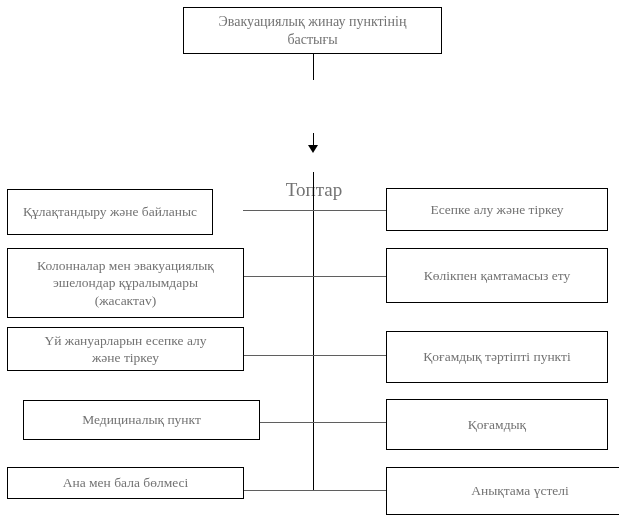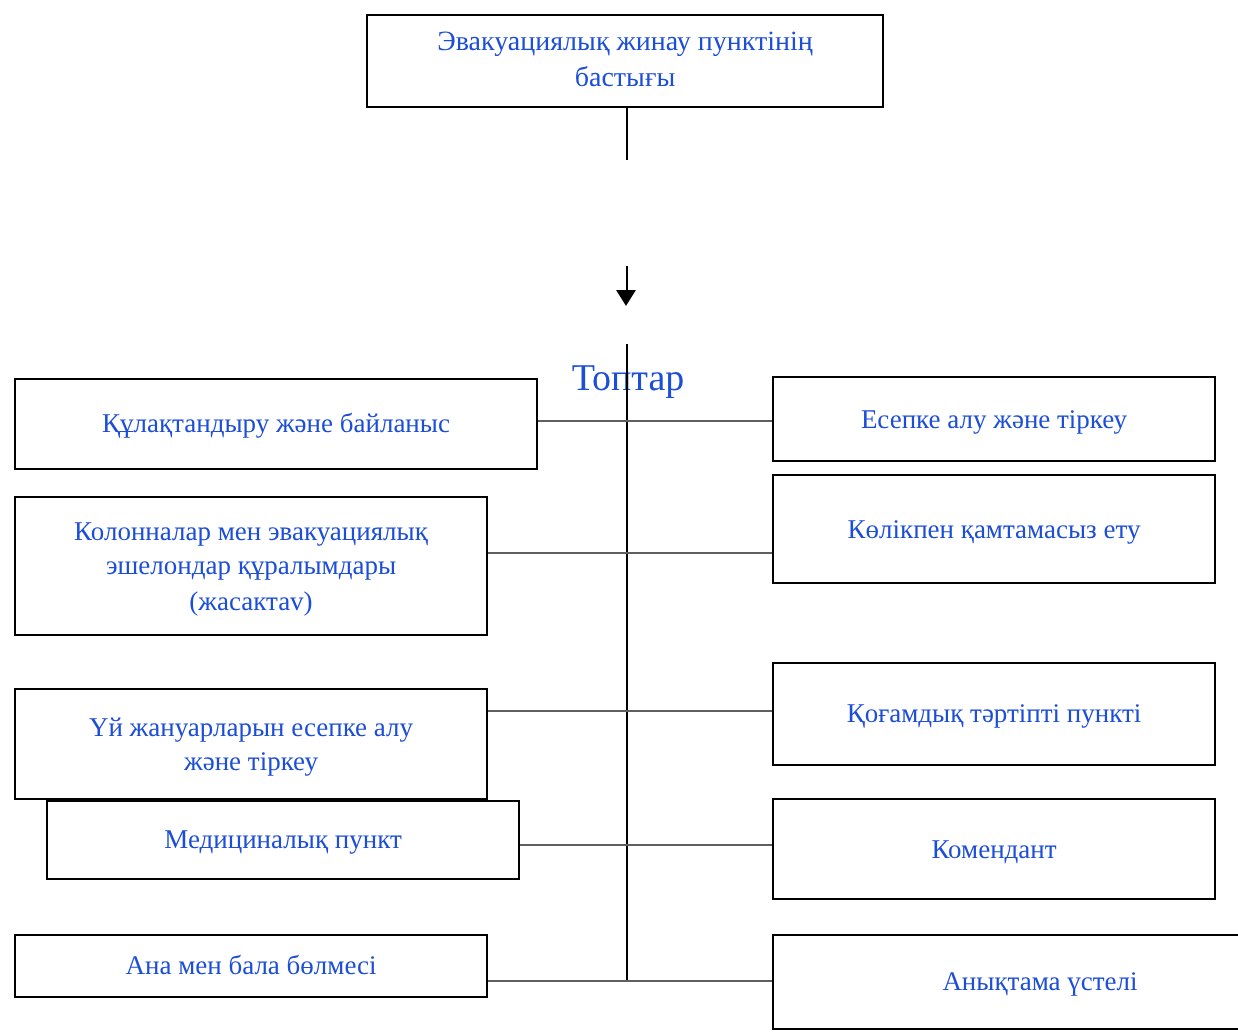--- a/index.html
+++ b/index.html
@@ -2,21 +2,21 @@
 <html><head>
 <meta charset="utf-8">
 <style>
   html, body { margin: 0; padding: 0; background: #ffffff; }
   .canvas {
     position: relative;
     width: 619px;
     height: 517px;
     background: #ffffff;
     font-family: "Liberation Serif", "DejaVu Serif", serif;
-    color: #1d4ed8;
+    color: #737373;
     overflow: hidden;
   }
   .box {
     position: absolute;
     box-sizing: border-box;
     border: 1px solid #000000;
     background: #ffffff;
     display: flex;
     align-items: center;
     justify-content: center;
@@ -60,28 +60,28 @@
   <div class="flow-label" style="left:283px; top:153px; width:62px;">Топтар</div>
 
   <div class="vline" style="left:313px; top:172px; width:1px; height:319px;"></div>
 
   <div class="hline gray" style="left:243px; top:210px; width:144px; height:1px;"></div>
   <div class="hline gray" style="left:243px; top:276px; width:144px; height:1px;"></div>
   <div class="hline gray" style="left:243px; top:355px; width:144px; height:1px;"></div>
   <div class="hline gray" style="left:243px; top:422px; width:144px; height:1px;"></div>
   <div class="hline gray" style="left:243px; top:490px; width:144px; height:1px;"></div>
 
-  <div class="box" style="left:7px; top:189px; width:262px; height:46px;">Құлақтандыру және байланыс</div>
+  <div class="box" style="left:7px; top:189px; width:206px; height:46px;">Құлақтандыру және байланыс</div>
   <div class="box" style="left:7px; top:248px; width:237px; height:70px;">Колонналар мен эвакуациялық
 эшелондар құралымдары
 (жасактаv)</div>
-  <div class="box" style="left:7px; top:344px; width:237px; height:56px;">Үй жануарларын есепке алу
+  <div class="box" style="left:7px; top:327px; width:237px; height:44px;">Үй жануарларын есепке алу
 және тіркеу</div>
   <div class="box" style="left:23px; top:400px; width:237px; height:40px;">Медициналық пункт</div>
   <div class="box" style="left:7px; top:467px; width:237px; height:32px;">Ана мен бала бөлмесі</div>
 
   <div class="box" style="left:386px; top:188px; width:222px; height:43px;">Есепке алу және тіркеу</div>
-  <div class="box" style="left:386px; top:237px; width:222px; height:55px;">Көлікпен қамтамасыз ету</div>
+  <div class="box" style="left:386px; top:248px; width:222px; height:55px;">Көлікпен қамтамасыз ету</div>
   <div class="box" style="left:386px; top:331px; width:222px; height:52px;">Қоғамдық тәртіпті пункті</div>
-  <div class="box" style="left:386px; top:399px; width:222px; height:51px;">Комендант</div>
+  <div class="box" style="left:386px; top:399px; width:222px; height:51px;">Қоғамдық</div>
   <div class="box" style="left:386px; top:467px; width:268px; height:48px;">Анықтама үстелі</div>
 
 </div>
 
 </body></html>

